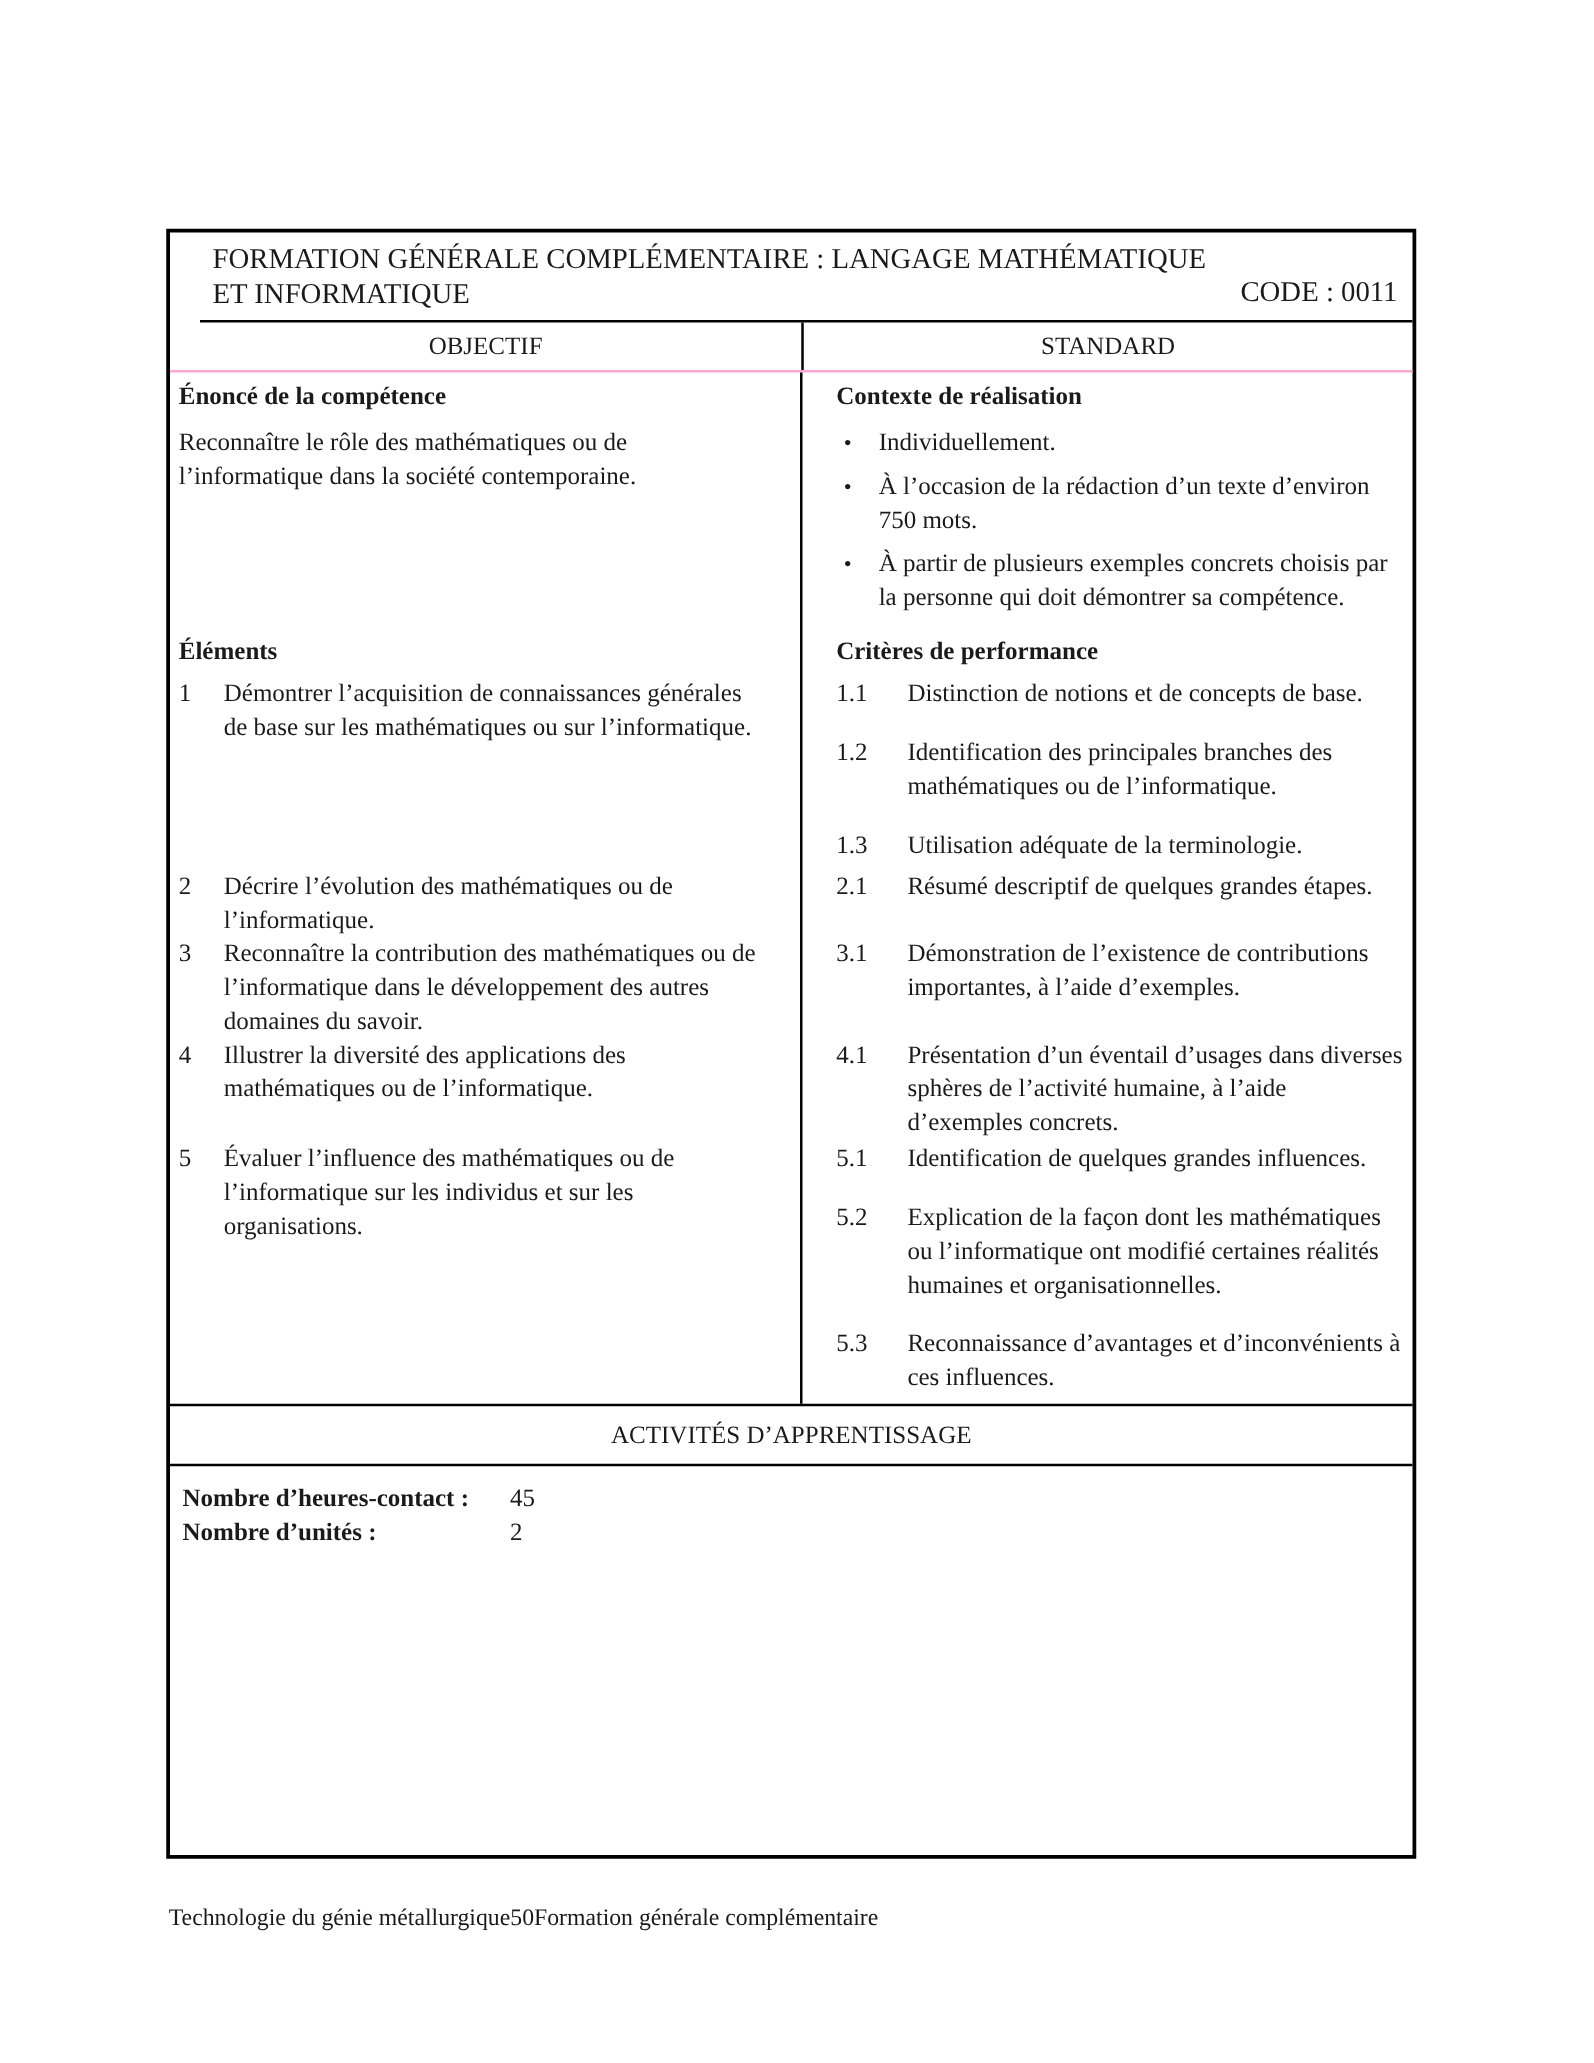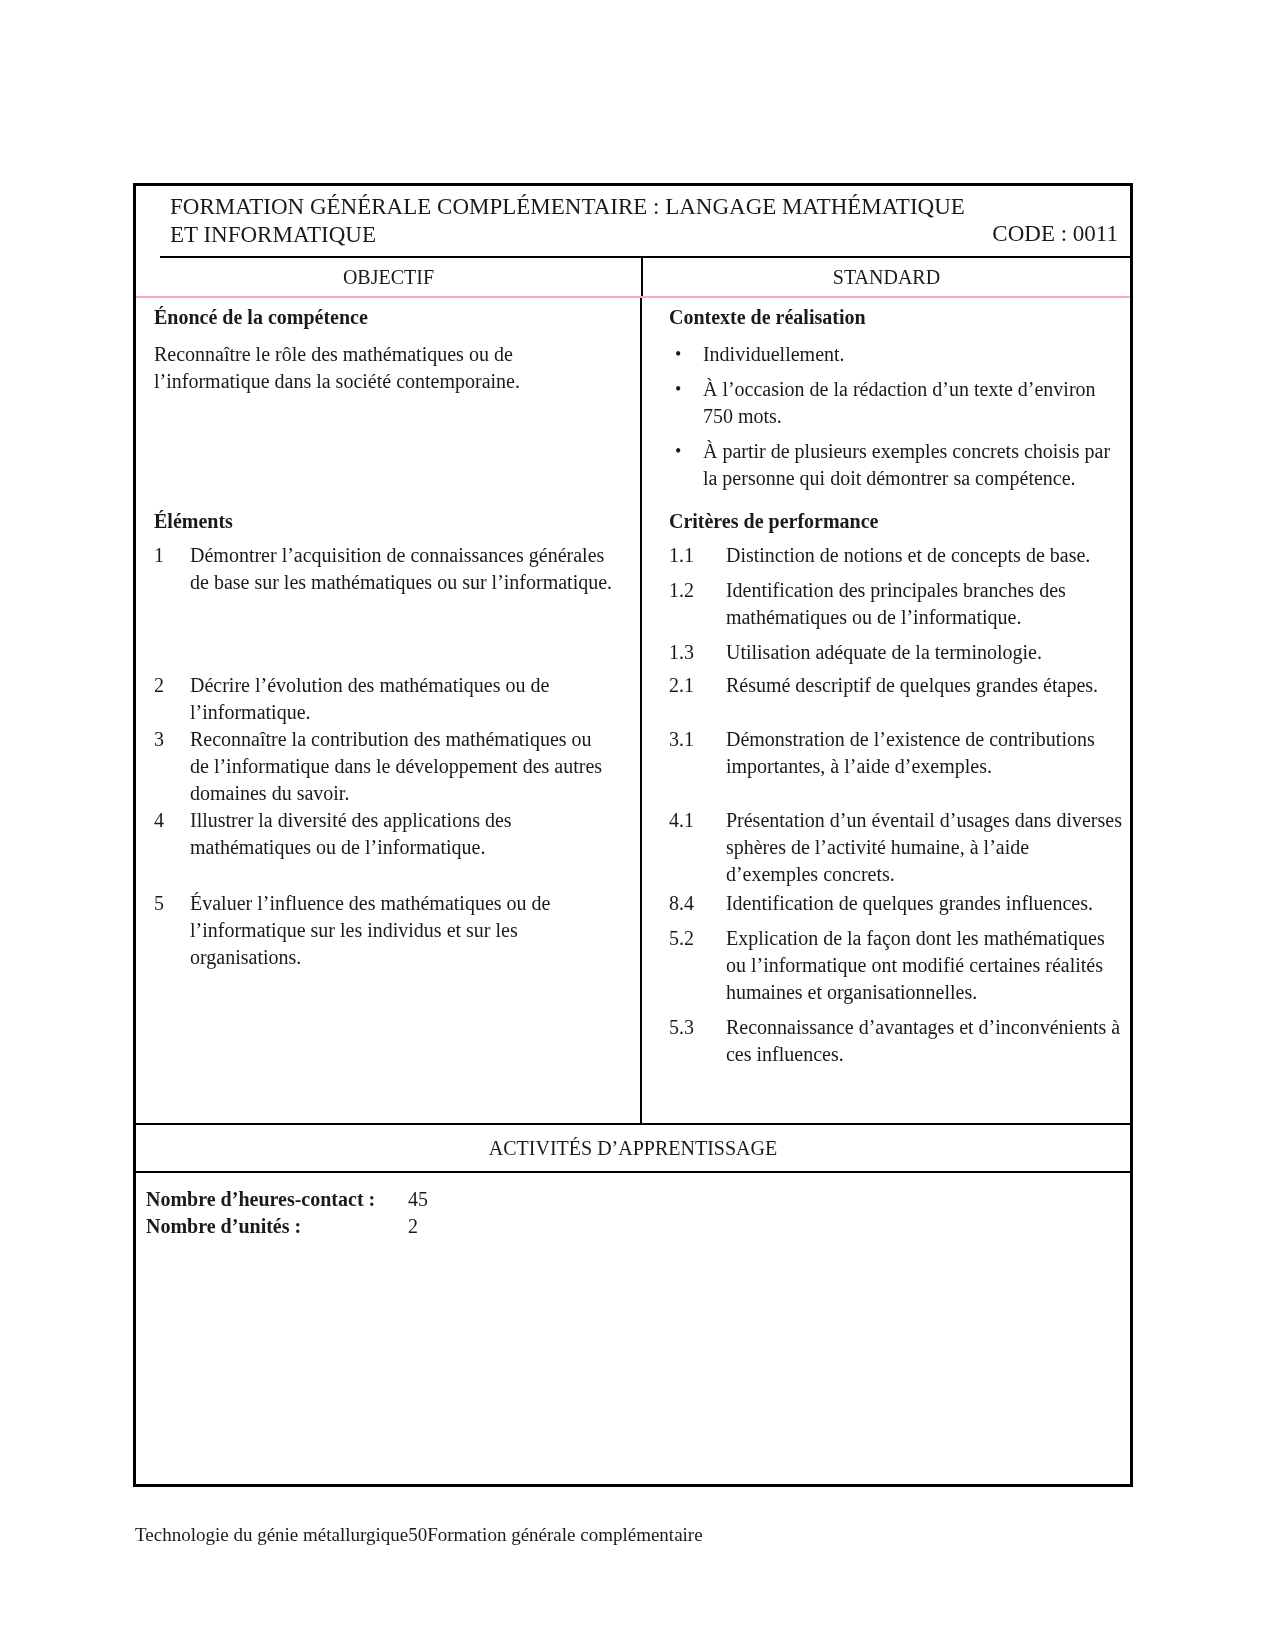--- a/index.html
+++ b/index.html
@@ -51,29 +51,29 @@
     box-sizing:content-box;
   }
   .content-divider{
     position:absolute;left:calc(50.8% - 1px);top:0;bottom:0;width:2px;background:#000;
   }
   .cgrid{
     display:grid;grid-template-columns:508fr 492fr;
     grid-auto-rows:min-content;
     height:825px;overflow:hidden;
   }
-  .lcell{padding-left:18px;padding-right:26px;box-sizing:border-box;}
+  .lcell{padding-left:7px;padding-right:26px;box-sizing:border-box;}
   .rcell{padding-left:28px;padding-right:8px;box-sizing:border-box;}
   .pt0{padding-top:0px;}.pt2{padding-top:2px;}.pt6{padding-top:6px;}
   .pt7{padding-top:7px;}.pt10{padding-top:10px;}.pt16{padding-top:16px;}
   .body-txt{font-size:20px;line-height:27px;}
   .sec-head{font-weight:bold;font-size:20px;line-height:27px;}
   .num-item{display:grid;grid-template-columns:36px 1fr;font-size:20px;line-height:27px;}
   .crit-item{display:grid;grid-template-columns:44px 1fr;font-size:20px;line-height:27px;gap:13px;}
-  .crit-item + .crit-item{margin-top:8px;}
+  .crit-item + .crit-item{margin-top:20px;}
   .bullet-item{display:grid;grid-template-columns:34px 1fr;font-size:20px;line-height:27px;}
   .bullet-item + .bullet-item{margin-top:8px;}
   .bullet-glyph{font-size:18px;padding-left:6px;}
   
   .activities-row{
     height:48px;
     border-bottom:2px solid #000;
     box-sizing:border-box;
     display:flex;align-items:center;justify-content:center;
     font-size:20px;
@@ -208,21 +208,21 @@
         </div>
 
         <div class="lcell pt2">
           <div class="num-item">
             <span>5</span>
             <span>Évaluer l’influence des mathématiques ou de l’informatique sur les individus et sur les organisations.</span>
           </div>
         </div>
         <div class="rcell pt2">
           <div class="crit-item">
-            <span>8.4</span>
+            <span>5.1</span>
             <span>Identification de quelques grandes influences.</span>
           </div>
           <div class="crit-item">
             <span>5.2</span>
             <span>Explication de la façon dont les mathématiques ou l’informatique ont modifié certaines réalités humaines et organisationnelles.</span>
           </div>
           <div class="crit-item">
             <span>5.3</span>
             <span>Reconnaissance d’avantages et d’inconvénients à ces influences.</span>
           </div>

